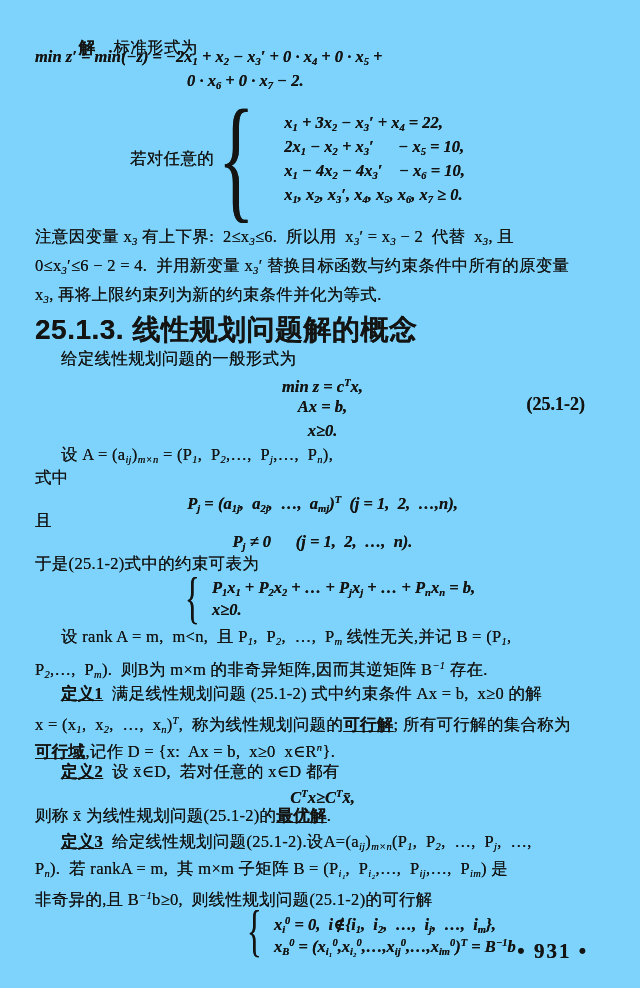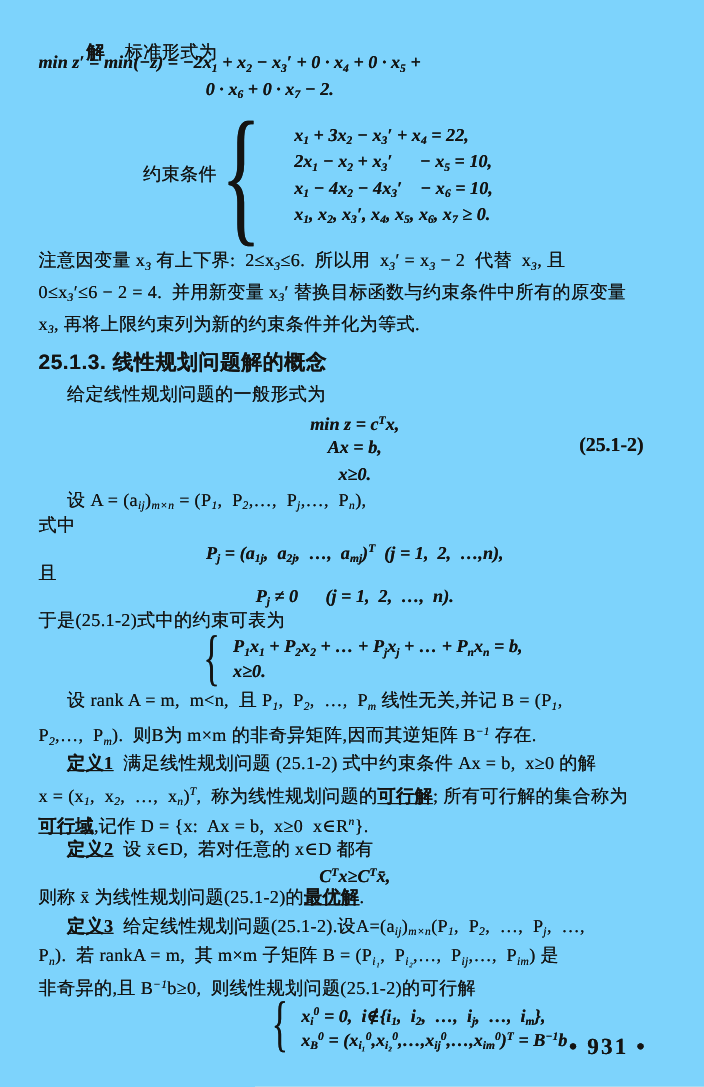--- a/index.html
+++ b/index.html
@@ -33,21 +33,21 @@
   .sys { display:flex; align-items:center; }
   .brace { font-weight:normal; font-style:normal; display:inline-block; transform:scaleX(.55); transform-origin:left center; }
   .sys5 { margin-top:5px; margin-left:95px; }
   .sys5 .brace { font-size:138px; line-height:120px; height:120px; }
   .sys5 .sys-lines .line { height:24px; line-height:24px; }
   .sys-label { margin-right:4px; font-size:16.5px; }
 
   .note { margin-top:3px; }
   .note .line { height:29px; line-height:29px; }
 
-  .heading { margin:7px 0 0 0; height:28px; line-height:28px; font-size:19px; font-weight:bold; font-family:"Liberation Sans","DejaVu Sans",sans-serif; letter-spacing:.5px; }
+  .heading { margin:7px 0 0 0; height:28px; line-height:28px; font-size:28px; font-weight:bold; font-family:"Liberation Sans","DejaVu Sans",sans-serif; letter-spacing:.5px; }
 
   .intro { margin-top:3px; height:24px; line-height:24px; }
 
   .gform { position:relative; }
   .gform .line { height:24px; line-height:24px; text-align:center; }
   .gform .tag { position:absolute; right:25px; top:23px; font-weight:bold; font-style:normal; font-size:18px; }
 
   .h24 { height:24px; line-height:24px; }
   .h22 { height:22px; line-height:22px; }
   .h21 { height:21px; line-height:21px; }
@@ -70,21 +70,21 @@
 <div class="page">
 
   <div class="line cn sol-head">
     <span class="lbl">解</span><span>标准形式为</span>
   </div>
 
   <div class="line math obj1">min z′ = min(−z) = −2x<sub>1</sub> + x<sub>2</sub> − x<sub>3</sub>′ + 0 · x<sub>4</sub> + 0 · x<sub>5</sub> +</div>
   <div class="line math obj2">0 · x<sub>6</sub> + 0 · x<sub>7</sub> − 2.</div>
 
   <div class="sys sys5">
-    <span class="sys-label cn">约束条件</span>
+    <span class="sys-label cn">若对任意的</span>
     <span class="brace">{</span>
     <div class="sys-lines">
       <div class="line math">x<sub>1</sub> + 3x<sub>2</sub> − x<sub>3</sub>′ + x<sub>4</sub> = 22,</div>
       <div class="line math">2x<sub>1</sub> − x<sub>2</sub> + x<sub>3</sub>′      − x<sub>5</sub> = 10,</div>
       <div class="line math">x<sub>1</sub> − 4x<sub>2</sub> − 4x<sub>3</sub>′    − x<sub>6</sub> = 10,</div>
       <div class="line math">x<sub>1</sub>, x<sub>2</sub>, x<sub>3</sub>′, x<sub>4</sub>, x<sub>5</sub>, x<sub>6</sub>, x<sub>7</sub> ≥ 0.</div>
     </div>
   </div>
 
   <div class="note">

